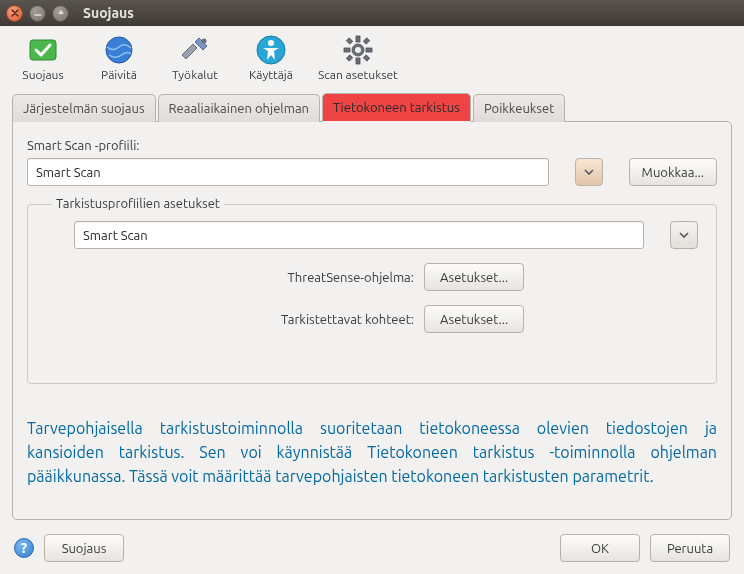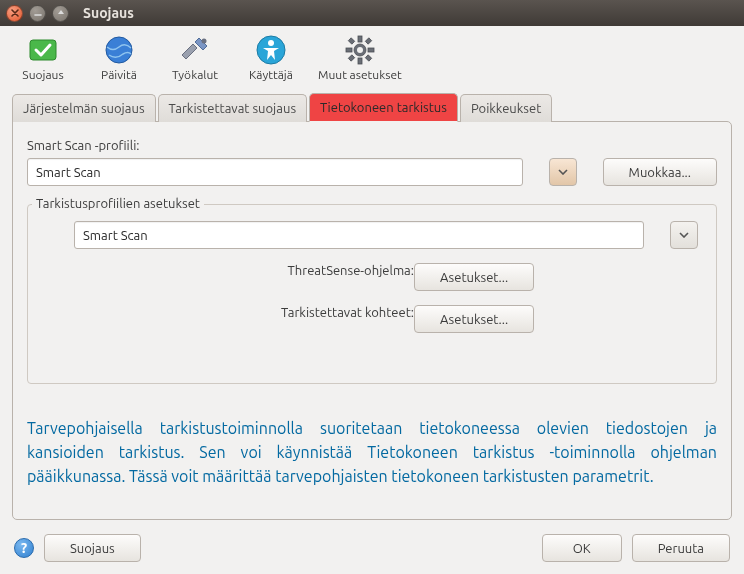--- a/index.html
+++ b/index.html
@@ -120,47 +120,47 @@
     border: 1px solid #b9b2ab;
     border-radius: 4px;
     background: linear-gradient(to bottom,#f8e6d4,#e2c6a8);
     display:flex;align-items:center;justify-content:center;
     color:#555;
     cursor:pointer;
   }
   .combo-arrow.plain { background: linear-gradient(to bottom,#f4f2ef,#e3e0db); }
   .btn {
     height: 28px;
-    padding: 0 25px;
+    padding: 0 12px;
     border: 1px solid #b9b2ab;
     border-radius: 4px;
     background: linear-gradient(to bottom,#fdfcfb,#e7e4df);
     color:#3c3c3c;
     cursor:pointer;
     display:flex;align-items:center;justify-content:center;
     min-width: 80px;
   }
   .fieldset {
     border: 1px solid #cfc9c2;
     border-radius: 4px;
     margin-top: 18px;
     padding: 16px 18px 10px 18px;
     position: relative;
   }
   .fieldset-legend {
     position:absolute;
-    top:-9px; left: 4px;
+    top:-9px; left: 24px;
     background:#f2f1f0;
     padding: 0 4px;
     font-size:13px;
     color:#3c3c3c;
   }
   .inner-pad { padding-left: 28px; }
   .form-row {
-    display:flex; align-items:flex-start; margin-top:14px;
+    display:flex; align-items:center; gap:10px; margin-top:14px;
   }
   .form-row .rlabel { width: 340px; text-align:right; color:#3c3c3c; }
   .desc {
     font-size: 16px;
     color:#0369a1;
     margin-top: 32px;
     line-height: 1.5;
     text-align: justify;
   }
   .footer {
@@ -252,28 +252,28 @@
           <rect x="2" y="14" width="6" height="4"></rect>
               <rect x="24" y="14" width="6" height="4"></rect>
           <rect x="5" y="5" width="5" height="4" transform="rotate(45 7.5 7)"></rect>
               <rect x="22" y="22" width="5" height="4" transform="rotate(45 24.5 24)"></rect>
           <rect x="22" y="5" width="5" height="4" transform="rotate(-45 24.5 7)"></rect>
               <rect x="5" y="22" width="5" height="4" transform="rotate(-45 7.5 24)"></rect>
           </g>
           <circle cx="16" cy="16" r="3" fill="#f2f1f0"></circle>
         </svg>
       </div>
-      <div class="tool-label">Muut asetukset</div>
+      <div class="tool-label">Scan asetukset</div>
     </div>
   </div>
 
   <div class="content">
     <div class="tabbar">
       <div class="tab">Järjestelmän suojaus</div>
-      <div class="tab">Tarkistettavat suojaus</div>
+      <div class="tab">Reaaliaikainen ohjelman</div>
       <div class="tab active">Tietokoneen tarkistus</div>
       <div class="tab">Poikkeukset</div>
     </div>
 
     <div class="tabpanel">
       <div class="label">Smart Scan -profiili:</div>
       <div class="row">
         <div class="combo">
           <span>Smart Scan</span>
         </div>

